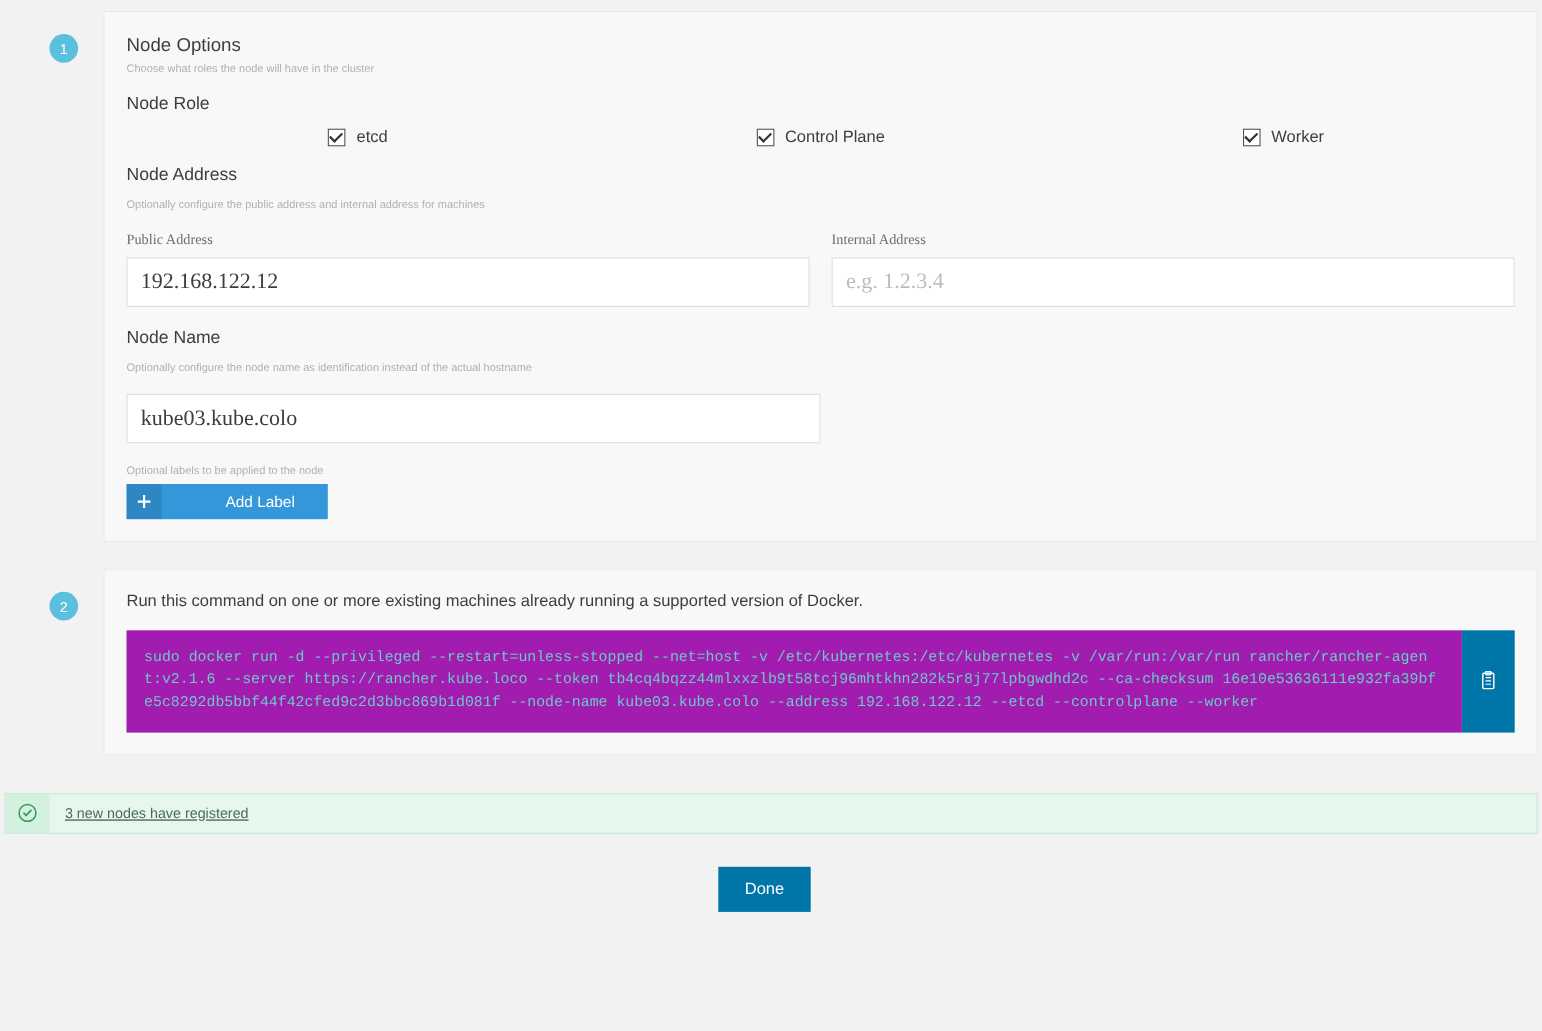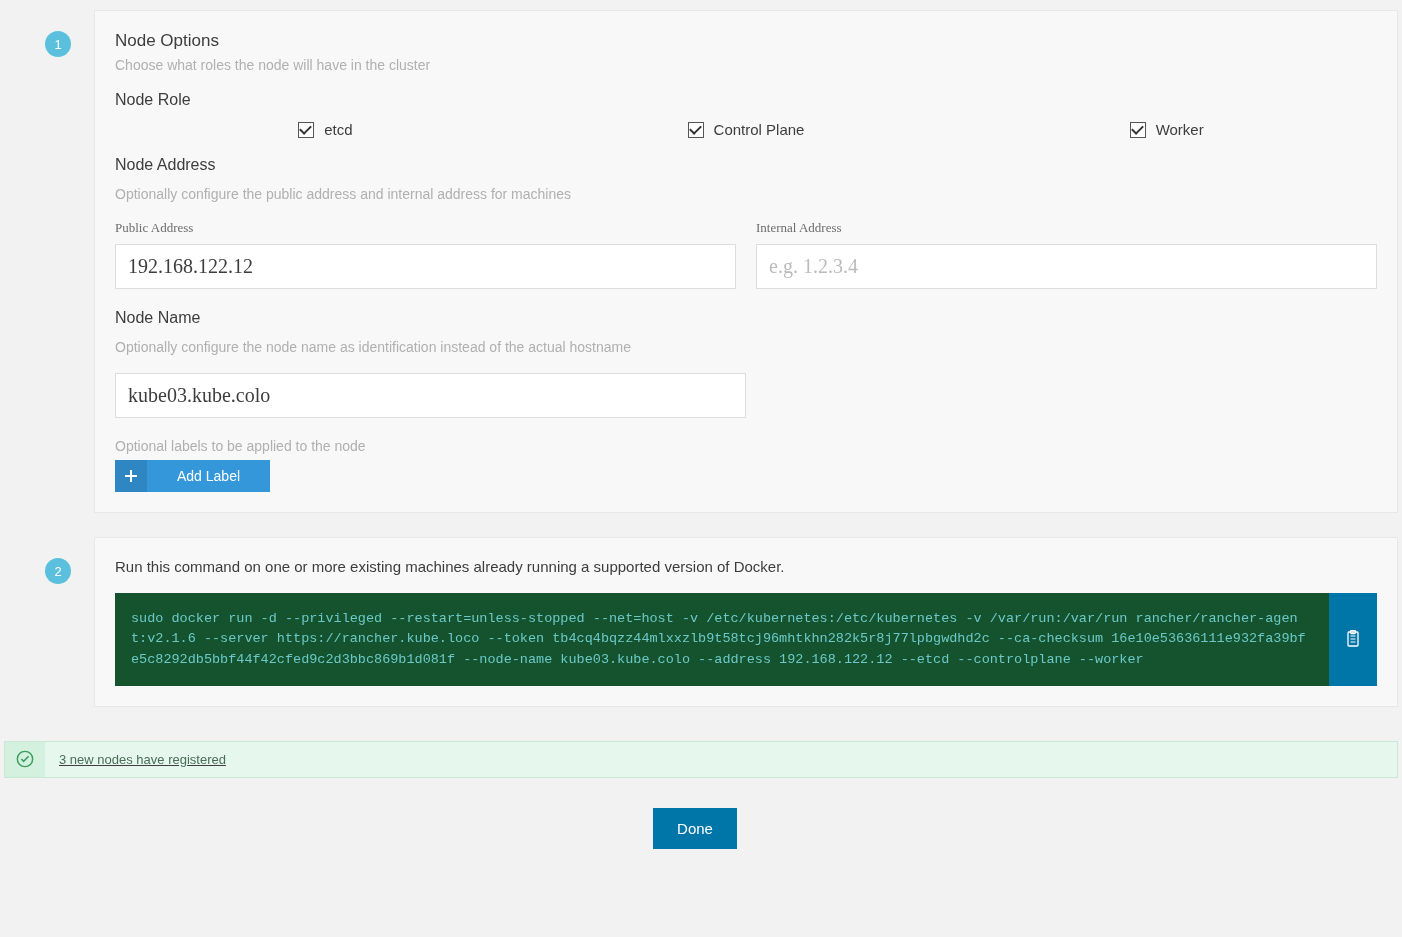--- a/index.html
+++ b/index.html
@@ -1,40 +1,40 @@
 <!DOCTYPE html>
 <html><head>
 <meta charset="utf-8">
 <style>
 * { box-sizing: border-box; margin: 0; padding: 0; }
 body { font-family: -apple-system, BlinkMacSystemFont, "Segoe UI", Arial, sans-serif; background: #f2f2f2; color: #3d3d3d; font-size: 14px; }
 .container { padding: 10px 4px; }
 .panel { background: #f8f8f8; border: 1px solid #e8e8e8; margin: 0 0 24px 90px; position: relative; padding: 20px; }
 .step-badge { position: absolute; left: -50px; top: 20px; width: 26px; height: 26px; background: #5bc0de; color: #fff; border-radius: 50%; display: flex; align-items: center; justify-content: center; font-size: 13px; }
 .title { font-size: 17px; color: #3d3d3d; margin-bottom: 6px; font-weight: 400; }
-.subtitle { font-size: 14px; color: #b0b0b0; margin-bottom: 18px; }
+.subtitle { font-size: 10px; color: #b0b0b0; margin-bottom: 18px; }
 .section-label { font-size: 16px; color: #3d3d3d; margin-bottom: 12px; font-weight: 400; }
 .roles { display: flex; margin-bottom: 18px; }
 .role { flex: 1; display: flex; align-items: center; justify-content: center; gap: 10px; }
 .checkbox { width: 16px; height: 16px; border: 1.5px solid #555; background: #fff; display: inline-flex; align-items: center; justify-content: center; position: relative; }
 .checkbox.checked::after { content: ""; position: absolute; left: 3px; top: 0px; width: 5px; height: 9px; border: solid #333; border-width: 0 2px 2px 0; transform: rotate(45deg); }
 .role-label { font-size: 15px; color: #3d3d3d; }
 .row { display: flex; gap: 20px; margin-bottom: 20px; }
 .col { flex: 1; font-family: Liberation Serif, serif; }
 .field-label { font-size: 13px; color: #6d6d6d; margin-bottom: 8px; display: block; }
 .input { width: 100%; padding: 10px 12px; border: 1px solid #ddd; background: #fff; font-size: 20px; color: #3d3d3d; font-family: inherit; }
 .input::placeholder { color: #bbb; }
 .half { max-width: 50%; }
 .btn-add { display: inline-flex; align-items: center; background: #3497da; color: #fff; border: none; cursor: pointer; font-size: 14px; height: 32px; }
 .btn-add .ico { width: 32px; height: 32px; display: flex; align-items: center; justify-content: center; background: rgba(0,0,0,0.1); }
-.btn-add .txt { padding: 0 30px; }
+.btn-add .txt { padding: 0 30px; margin-left: 28px; }
 .plus-svg { width: 12px; height: 12px; }
 .instr { font-size: 15px; color: #3d3d3d; margin-bottom: 18px; }
 .code-wrap { display: flex; }
-.code { flex: 1; background: #14532d; color: #6cc8c8; font-family: "Courier New", monospace; font-size: 13.5px; padding: 16px; line-height: 1.5; word-break: break-all; }
+.code { flex: 1; background: #a21caf; color: #6cc8c8; font-family: "Courier New", monospace; font-size: 13.5px; padding: 16px; line-height: 1.5; word-break: break-all; }
 .copy-btn { width: 48px; background: #0075a8; color: #fff; border: none; display: flex; align-items: center; justify-content: center; cursor: pointer; }
 .clip-svg { width: 16px; height: 18px; }
 .status-bar { display: flex; align-items: stretch; background: #e6f7ed; border: 1px solid #c8e8d4; margin: 0 4px 20px 4px; text-decoration: underline; }
 .status-ico { width: 40px; display: flex; align-items: center; justify-content: center; background: #d4f0de; }
 .status-ico svg { width: 18px; height: 18px; }
 .status-text { padding: 10px 14px; font-size: 13px; color: #4a6d58; }
 .footer { text-align: center; padding: 10px 12px 30px 0; text-decoration: underline; }
 .btn-done { background: #0075a8; color: #fff; border: none; padding: 12px 24px; font-size: 15px; cursor: pointer; }
 </style>
 </head>

